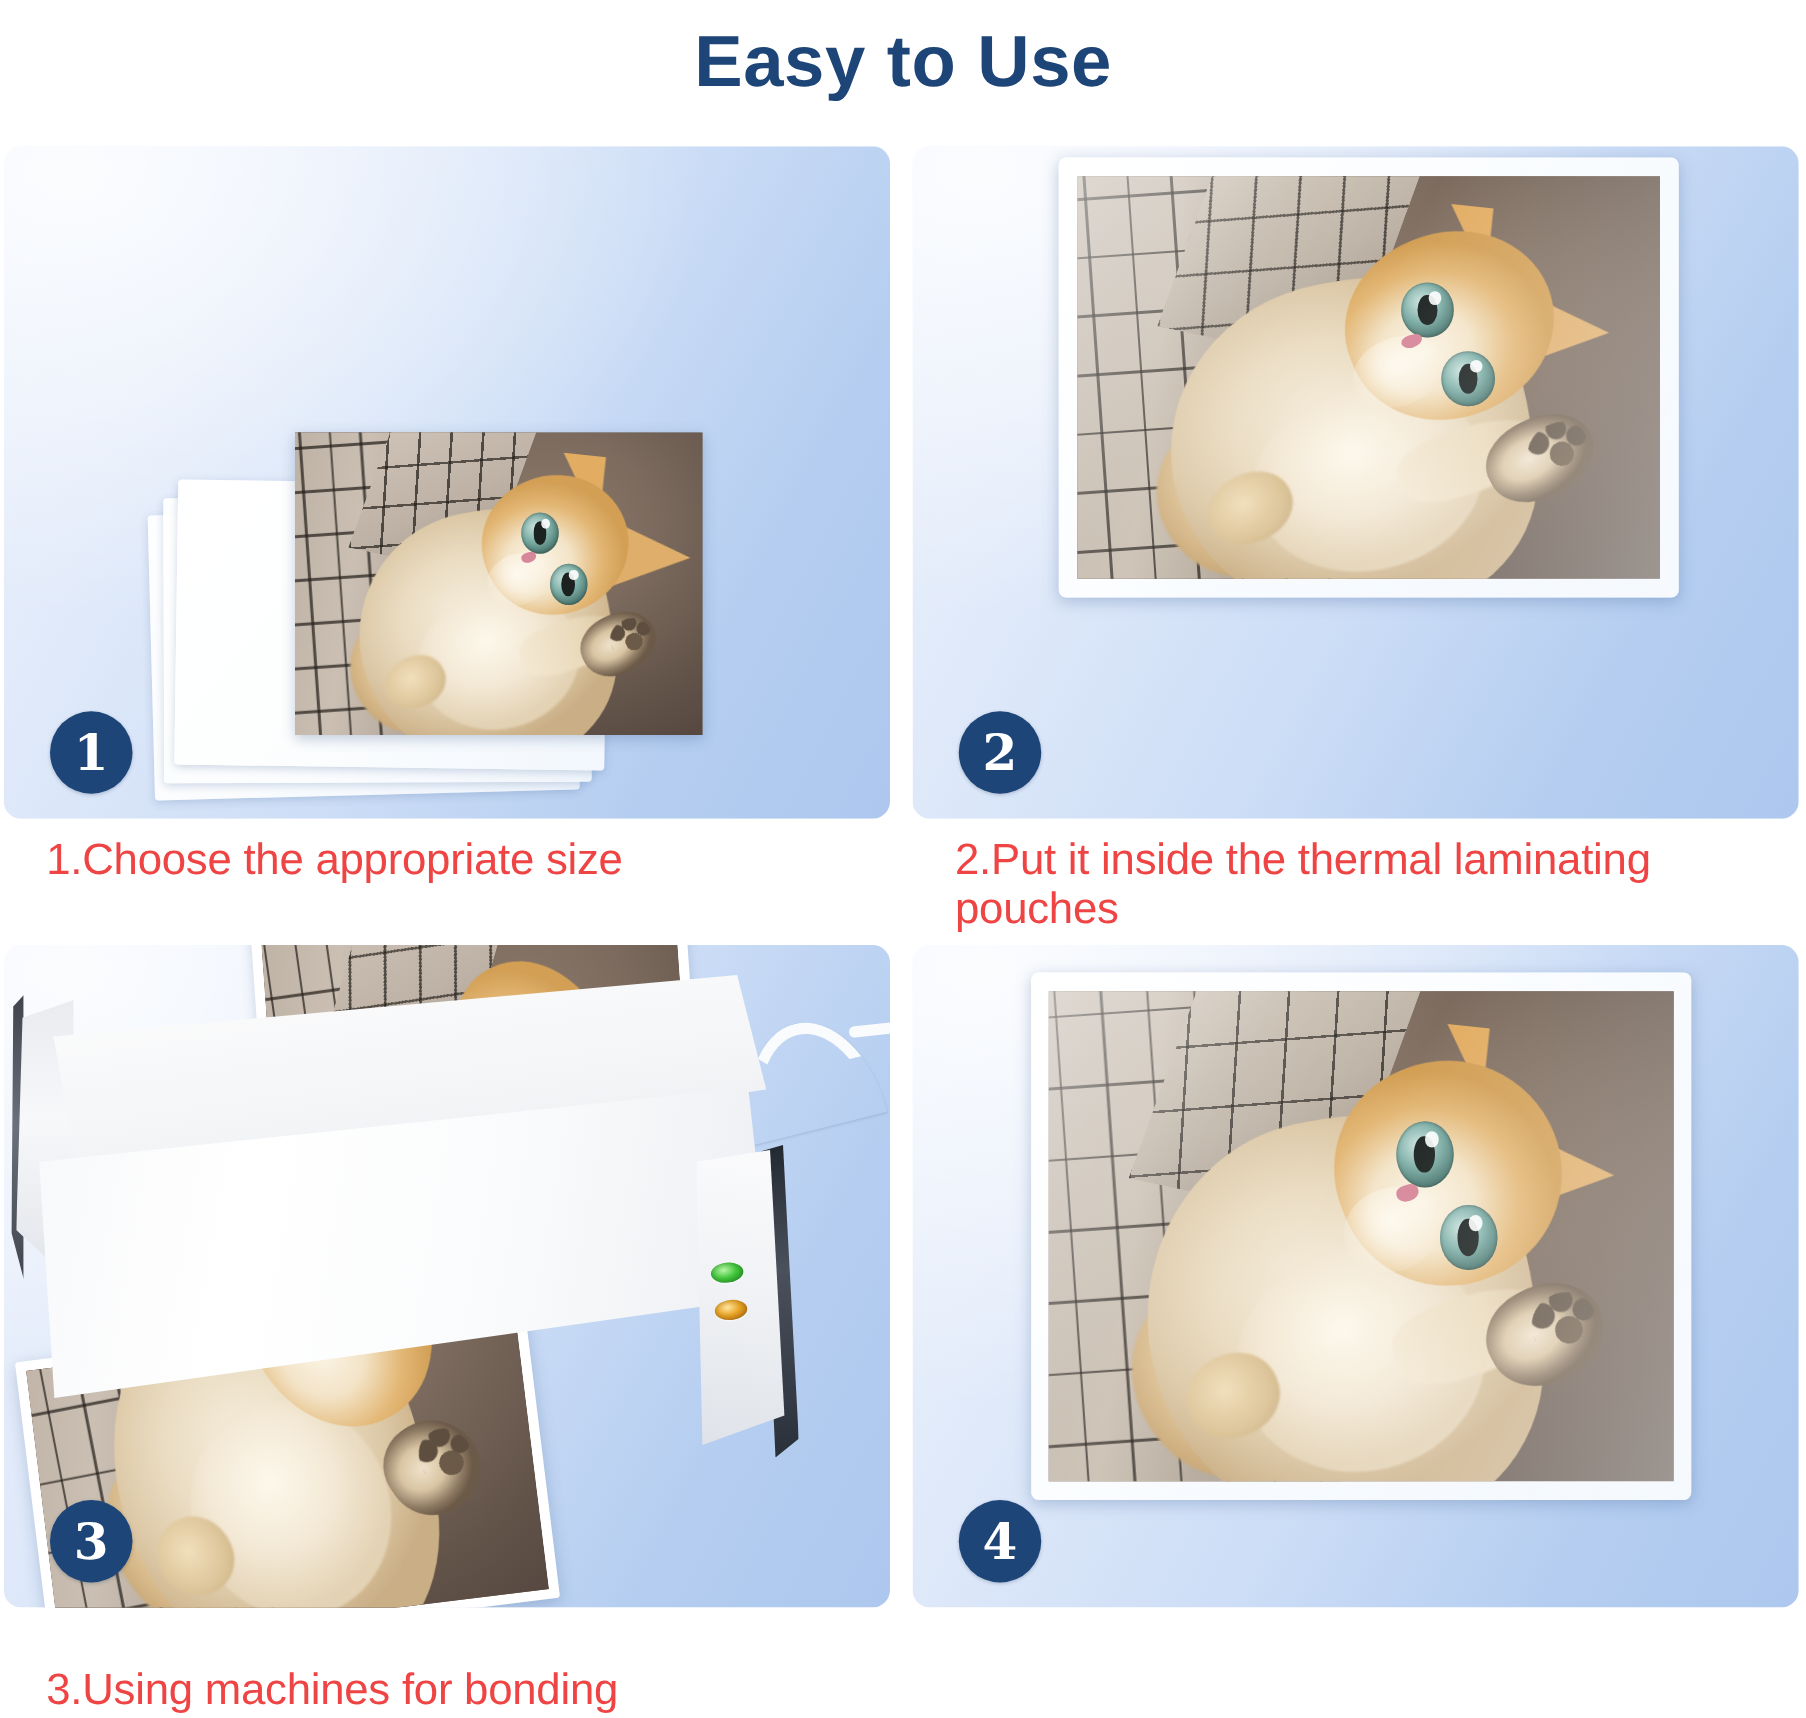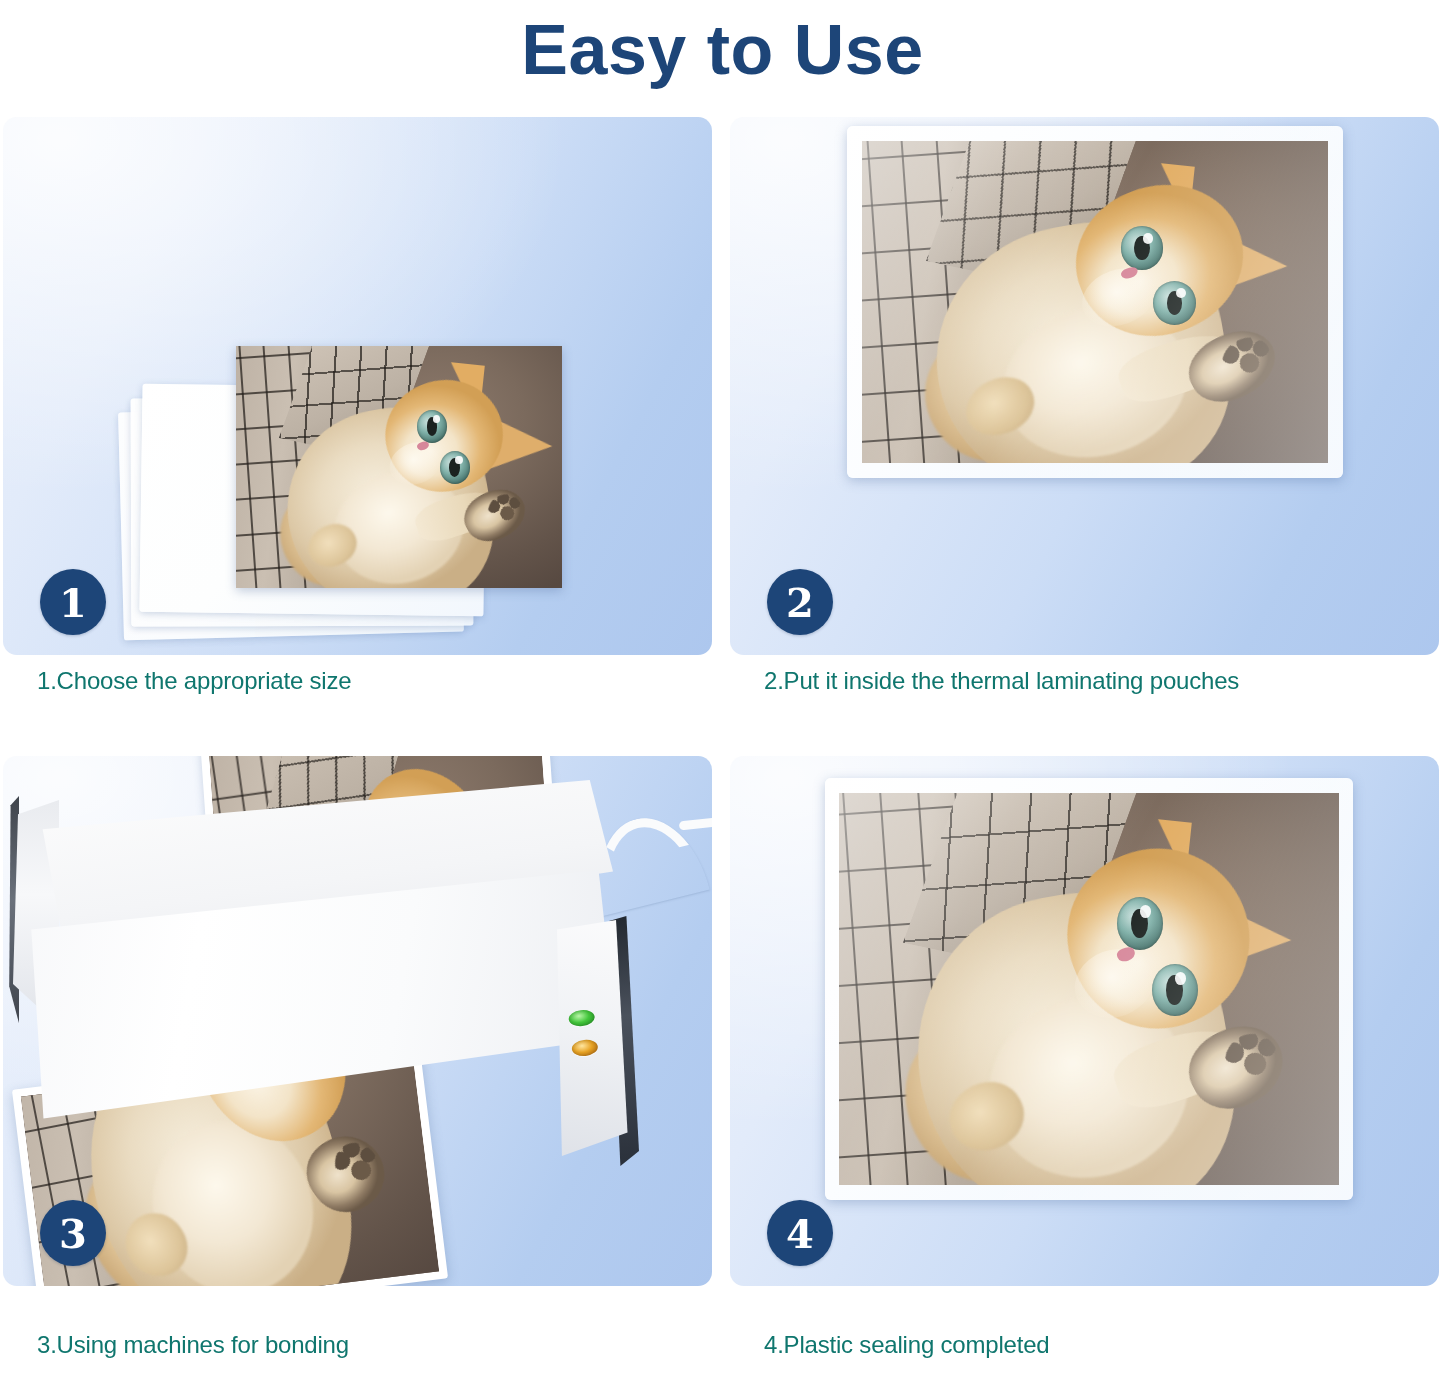--- a/index.html
+++ b/index.html
@@ -15,21 +15,21 @@
 
   
   .header {
     width: 100%;
     height: 100px;
     display: flex;
     align-items: center;
     justify-content: center;
   }
   .header-title {
-    font-size: 70px;
+    font-size: 58px;
     font-weight: bold;
     color: #1d4578;
     letter-spacing: 0.5px;
     line-height: 1;
   }
 
   
   .steps-grid {
     position: absolute;
     top: 100px;
@@ -76,22 +76,22 @@
     bottom: 20px;
     box-shadow: 0 1px 3px rgba(20,45,85,0.25);
   }
 
   
   .caption {
     position: absolute;
     left: 34px;
     top: 568px;
     width: 660px;
-    color: #0f766e;
-    font-size: 24px;
+    color: #ef4444;
+    font-size: 35px;
     line-height: 1.12;
     font-weight: 350;
     letter-spacing: -0.2px;
   }
   .step-cell.row2 .caption { top: 548px; margin-top: 36px; }
 
   
   .photo {
     position: relative;
     overflow: hidden;
@@ -606,16 +606,15 @@
               <div class="glint"></div>
             </div>
           <div class="nose"></div>
           <div class="foreleg"></div>
           <div class="paw"></div>
         </div>
       </div>
 
       <div class="badge">4</div>
     </div>
-    <div class="caption">4.Plastic sealing completed</div>
   </div>
 
 </div>
 
 </body></html>

